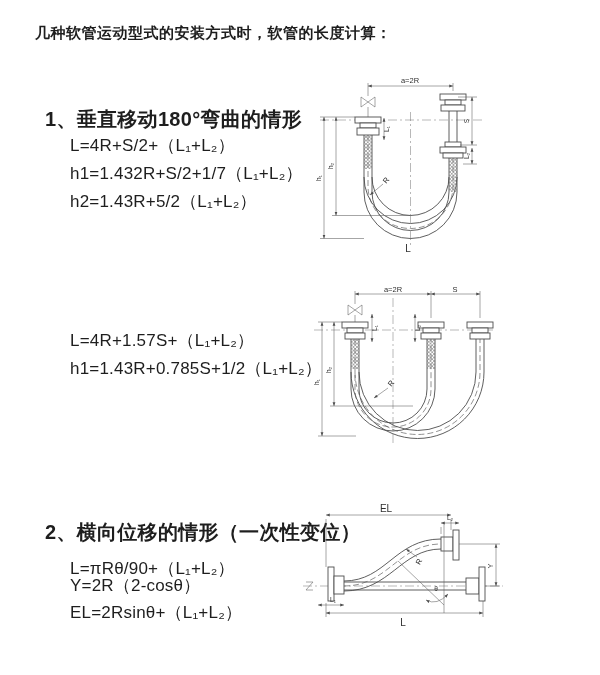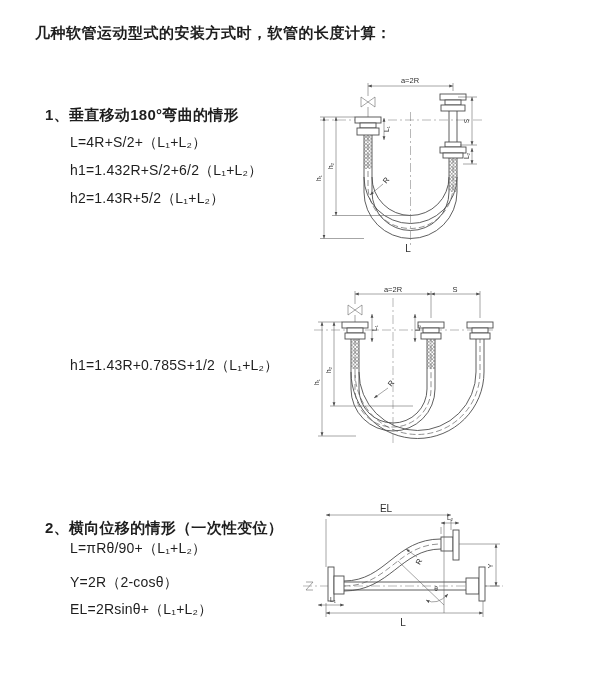--- a/index.html
+++ b/index.html
@@ -2,49 +2,50 @@
 <html><head>
 <meta charset="utf-8">
 <style>
   html,body{margin:0;padding:0;background:#e8e8e8;}
   .page{
     position:relative;width:600px;height:675px;background:#ffffff;
     font-family:"Liberation Sans","DejaVu Sans",sans-serif;color:#1e1e1e;
     overflow:hidden;margin:0 auto;
   }
   .title{position:absolute;left:35px;top:24px;font-size:15px;font-weight:700;letter-spacing:.5px;}
-  .sec-heading{position:absolute;left:45px;font-size:15px;font-weight:700;letter-spacing:.3px;}
-  .formula{position:absolute;left:70px;font-size:14px;font-weight:400;letter-spacing:.2px;}
+  .sec-heading{position:absolute;left:45px;font-size:20px;font-weight:700;letter-spacing:.3px;}
+  .formula{position:absolute;left:70px;font-size:17px;font-weight:400;letter-spacing:.2px;}
   svg{position:absolute;}
   svg .ln{stroke:#4d4d4d;stroke-width:.9;fill:none;}
   svg .tn{stroke:#5c5c5c;stroke-width:.55;fill:none;}
   svg .cl{stroke:#707070;stroke-width:.5;fill:none;stroke-dasharray:9 3 2 3;}
   svg .dsh{stroke:#585858;stroke-width:.65;fill:none;stroke-dasharray:6 3;}
   svg .ft{fill:#ffffff;stroke:#4d4d4d;stroke-width:.9;}
   svg text{fill:#2e2e2e;font-family:"Liberation Sans","DejaVu Sans",sans-serif;}
   svg .dl{font-size:7.5px;}
   svg .ds{font-size:6.5px;}
   svg .db{font-size:10px;}
 </style>
 </head>
 <body>
 
 <div class="page">
 
   <div class="title">几种软管运动型式的安装方式时，软管的长度计算：</div>
 
   <div class="sec-heading" style="top:106px">1、垂直移动180°弯曲的情形</div>
   <div class="formula" style="top:134px">L=4R+S/2+（L₁+L₂）</div>
-  <div class="formula" style="top:162px">h1=1.432R+S/2+6/2（L₁+L₂）</div>
+  <div class="formula" style="top:162px">h1=1.432R+S/2+1/7（L₁+L₂）</div>
   <div class="formula" style="top:190px">h2=1.43R+5/2（L₁+L₂）</div>
 
+  <div class="formula" style="top:329px">L=4R+1.57S+（L₁+L₂）</div>
   <div class="formula" style="top:357px">h1=1.43R+0.785S+1/2（L₁+L₂）</div>
 
   <div class="sec-heading" style="top:519px">2、横向位移的情形（一次性变位）</div>
-  <div class="formula" style="top:540px">L=πRθ/90+（L₁+L₂）</div>
+  <div class="formula" style="top:557px">L=πRθ/90+（L₁+L₂）</div>
   <div class="formula" style="top:574px">Y=2R（2-cosθ）</div>
   <div class="formula" style="top:601px">EL=2Rsinθ+（L₁+L₂）</div>
 
   <svg style="left:310px;top:74px" width="280" height="182" viewBox="0 0 280 182">
     <defs>
       <marker id="ar1" viewBox="0 0 10 10" refX="8.5" refY="5" markerWidth="8" markerHeight="8" orient="auto-start-reverse">
         <path d="M0,1.8 L8.5,5 L0,8.2 Z" fill="#4d4d4d"></path>
       </marker>
       <pattern id="hx1" width="3.5" height="3.5" patternUnits="userSpaceOnUse">
         <path d="M0,0 l3.5,3.5 M3.5,0 l-3.5,3.5" stroke="#7a7a7a" stroke-width="0.6"></path>

